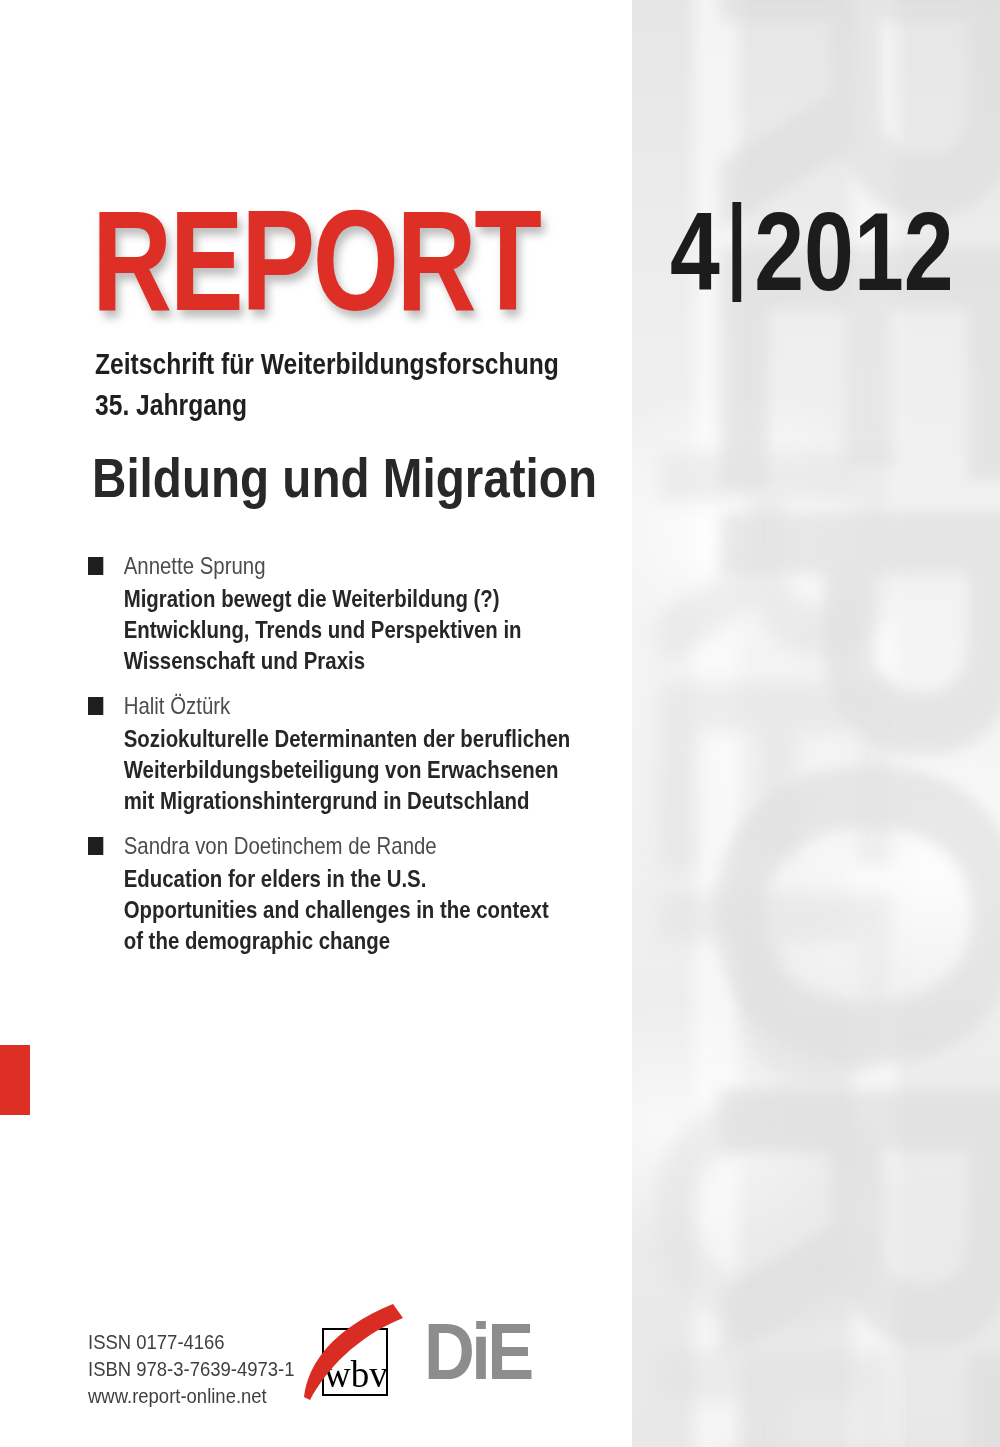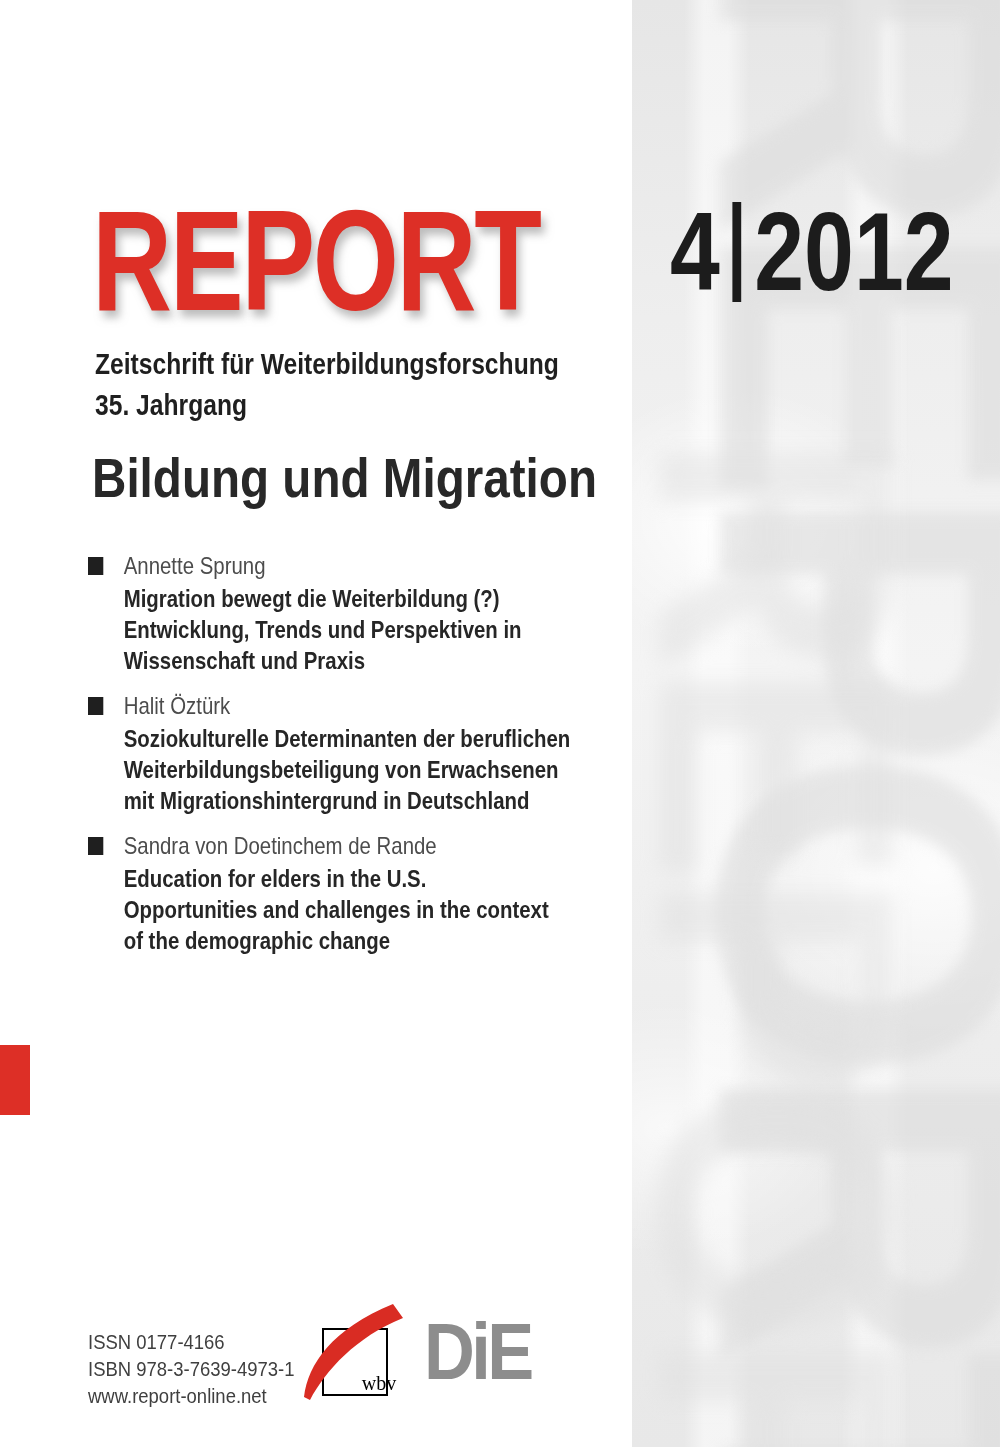--- a/index.html
+++ b/index.html
@@ -93,21 +93,21 @@
     transform:scaleX(0.88); transform-origin:0 0;
     white-space:nowrap;
   }
   .wbv-logo { position:absolute; left:296px; top:1278px; width:135px; height:130px; }
   .wbv-box {
     position:absolute; left:26px; top:50px; width:62px; height:64px;
     border:2px solid #000; background:transparent;
   }
   .wbv-text {
     position:absolute; bottom:1px; left:0; width:100%; text-align:center;
-    font-family:"Liberation Serif", serif; font-size:20px; color:#000; line-height:1;margin-left:24px;
+    font-family:"Liberation Serif", serif; font-size:37px; color:#000; line-height:1;
   }
   .wbv-swoosh { position:absolute; left:0; top:0; }
   .die-logo {
     position:absolute; left:424px; top:1312px;
     font-size:80px; font-weight:bold; color:#8d8d8d; line-height:1; letter-spacing:-4px;
     transform:scaleX(0.88); transform-origin:0 0;
   }
 </style>
 </head>
 <body>

